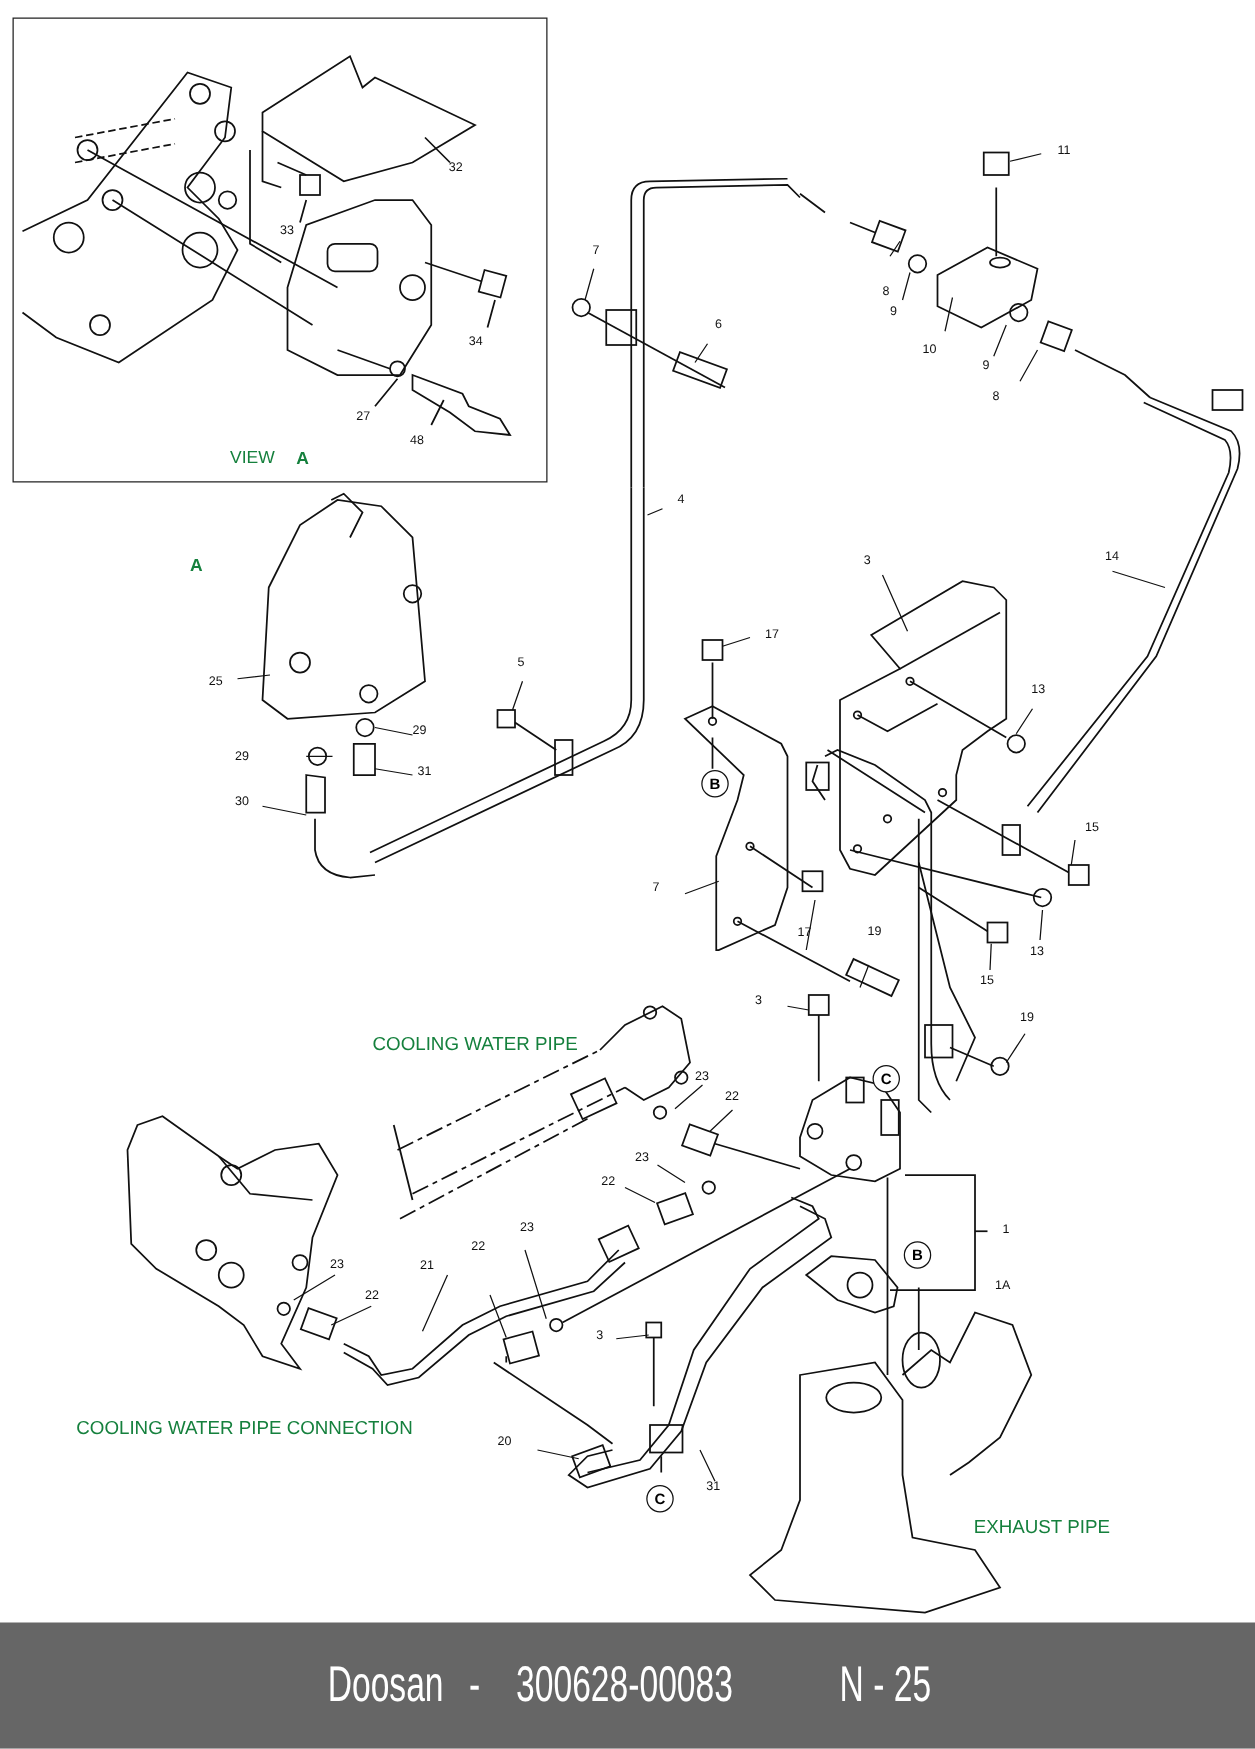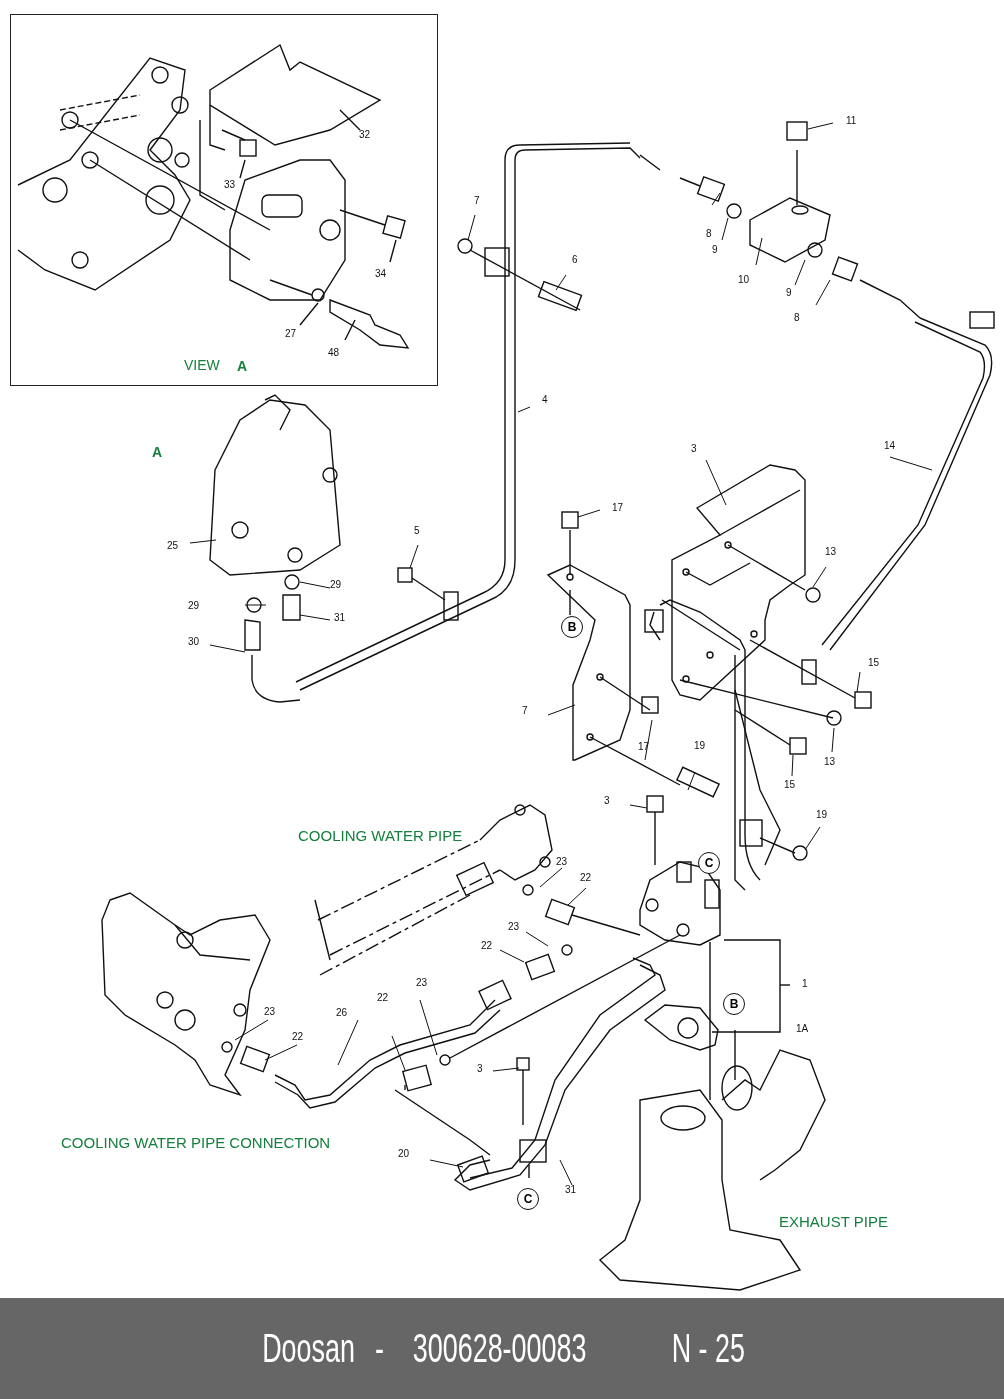--- a/index.html
+++ b/index.html
@@ -238,21 +238,21 @@
   <span class="lbl" style="left:816px;top:810px">19</span>
 
   <span class="lbl" style="left:556px;top:857px">23</span>
   <span class="lbl" style="left:580px;top:873px">22</span>
   <span class="lbl" style="left:508px;top:922px">23</span>
   <span class="lbl" style="left:481px;top:941px">22</span>
   <span class="lbl" style="left:416px;top:978px">23</span>
   <span class="lbl" style="left:377px;top:993px">22</span>
   <span class="lbl" style="left:264px;top:1007px">23</span>
   <span class="lbl" style="left:292px;top:1032px">22</span>
-  <span class="lbl" style="left:336px;top:1008px">26</span>
+  <span class="lbl" style="left:336px;top:1008px">21</span>
   <span class="lbl" style="left:477px;top:1064px">3</span>
   <span class="lbl" style="left:398px;top:1149px">20</span>
   <span class="lbl" style="left:565px;top:1185px">31</span>
   <span class="lbl" style="left:802px;top:979px">1</span>
   <span class="lbl" style="left:796px;top:1024px">1A</span>
 
   <span class="ref" style="left:561px;top:616px">B</span>
   <span class="ref" style="left:723px;top:993px">B</span>
   <span class="ref" style="left:698px;top:852px">C</span>
   <span class="ref" style="left:517px;top:1188px">C</span>

